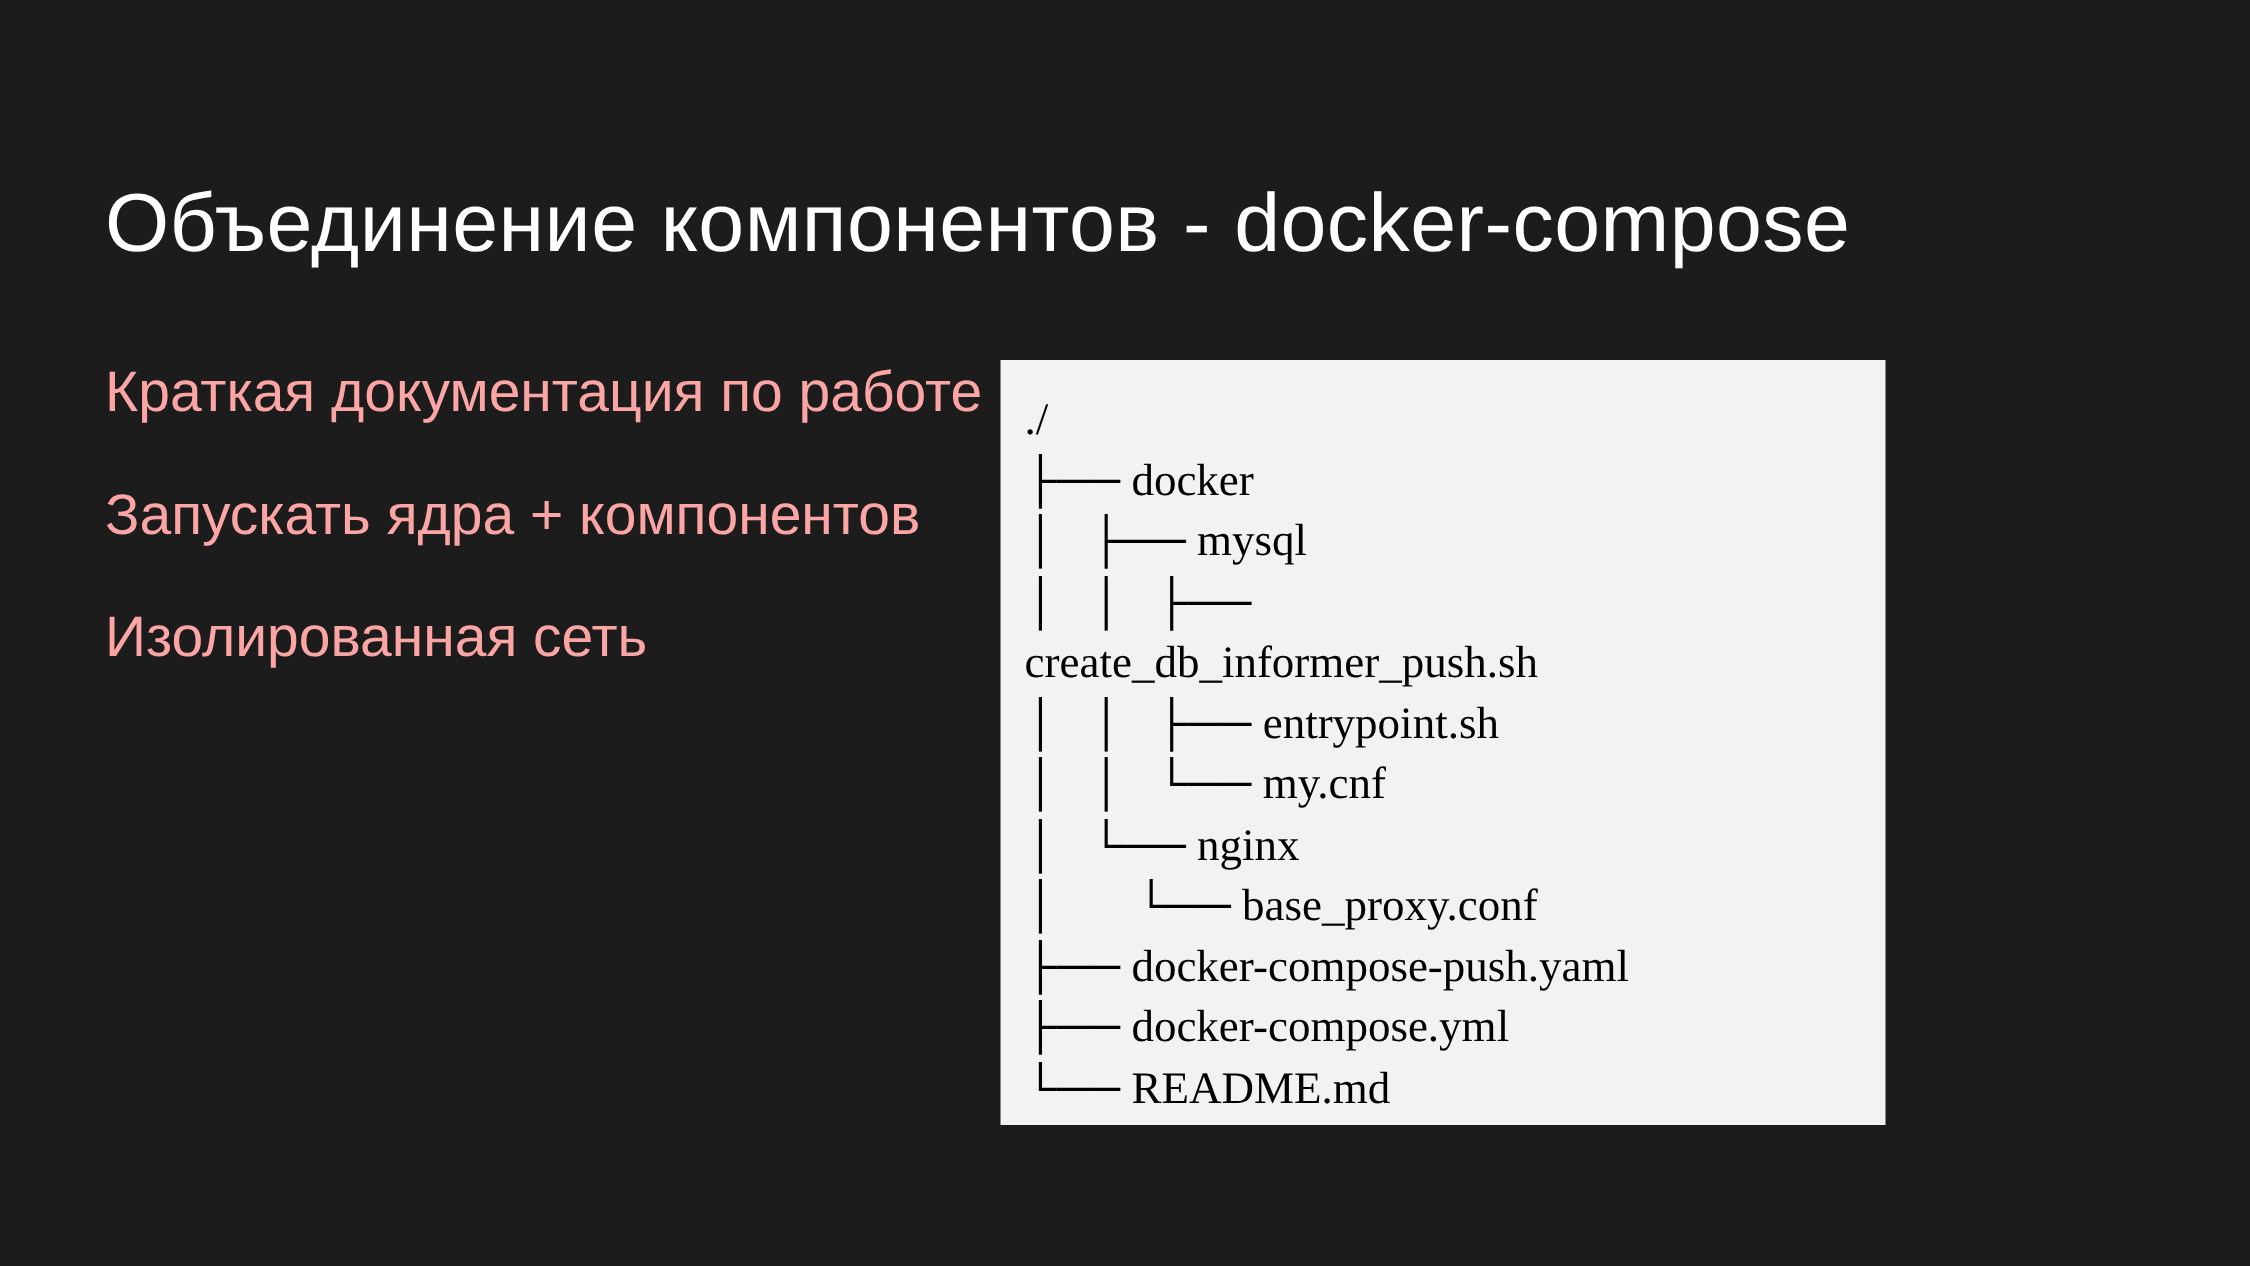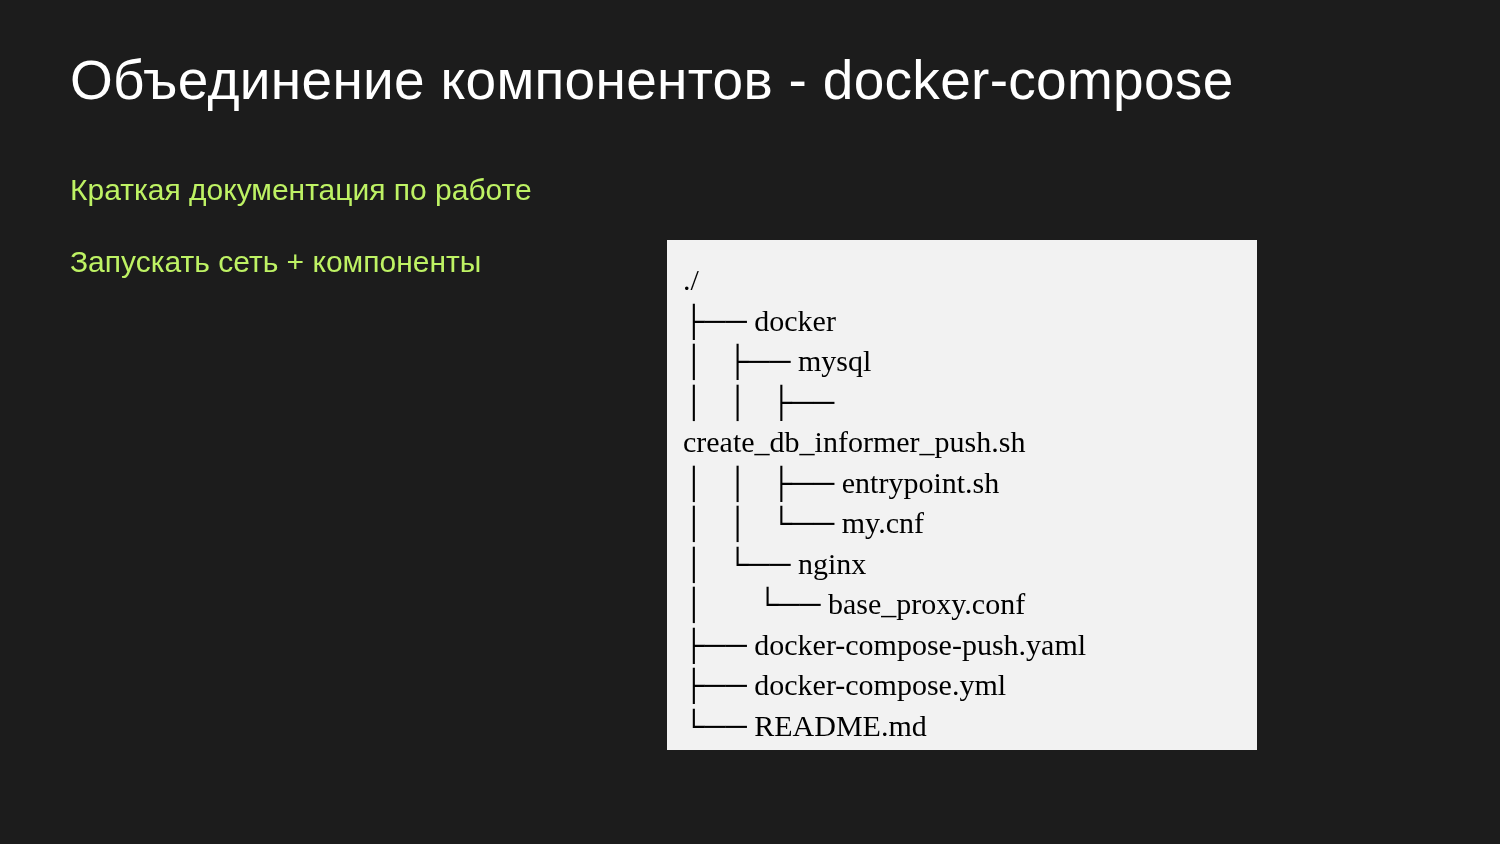--- a/index.html
+++ b/index.html
@@ -9,32 +9,32 @@
     height: 844px;
     background: #1c1c1c;
     font-family: Arial, "Helvetica Neue", Helvetica, sans-serif;
     overflow: hidden;
   }
   .slide {
     position: relative;
     width: 1327px;
     height: 844px;
     box-sizing: border-box;
-    padding: 48px 70px 60px 70px;
+    padding: 116px 70px 60px 70px;
   }
   .title {
     color: #ffffff;
     font-size: 55px;
     font-weight: 400;
     margin: 0 0 60px 0;
     letter-spacing: 0.3px;
   }
   .bullets {
-    color: #bef264;
-    font-size: 30px;
+    color: #fca5a5;
+    font-size: 38px;
     line-height: 1.2;
   }
   .bullets p {
     margin: 0 0 36px 0;
     font-weight: 400;
   }
   .tree-box {
     position: absolute;
     right: 70px;
     top: 240px;
@@ -52,21 +52,22 @@
   }
 </style>
 </head>
 <body>
 
 <div class="slide">
   <h1 class="title">Объединение компонентов - docker-compose</h1>
 
   <div class="bullets">
     <p>Краткая документация по работе</p>
-    <p>Запускать сеть + компоненты</p>
+    <p>Запускать ядра + компонентов</p>
+    <p>Изолированная сеть</p>
   </div>
 
   <div class="tree-box">./
 ├── docker
 │   ├── mysql
 │   │   ├── 
 create_db_informer_push.sh
 │   │   ├── entrypoint.sh
 │   │   └── my.cnf
 │   └── nginx

